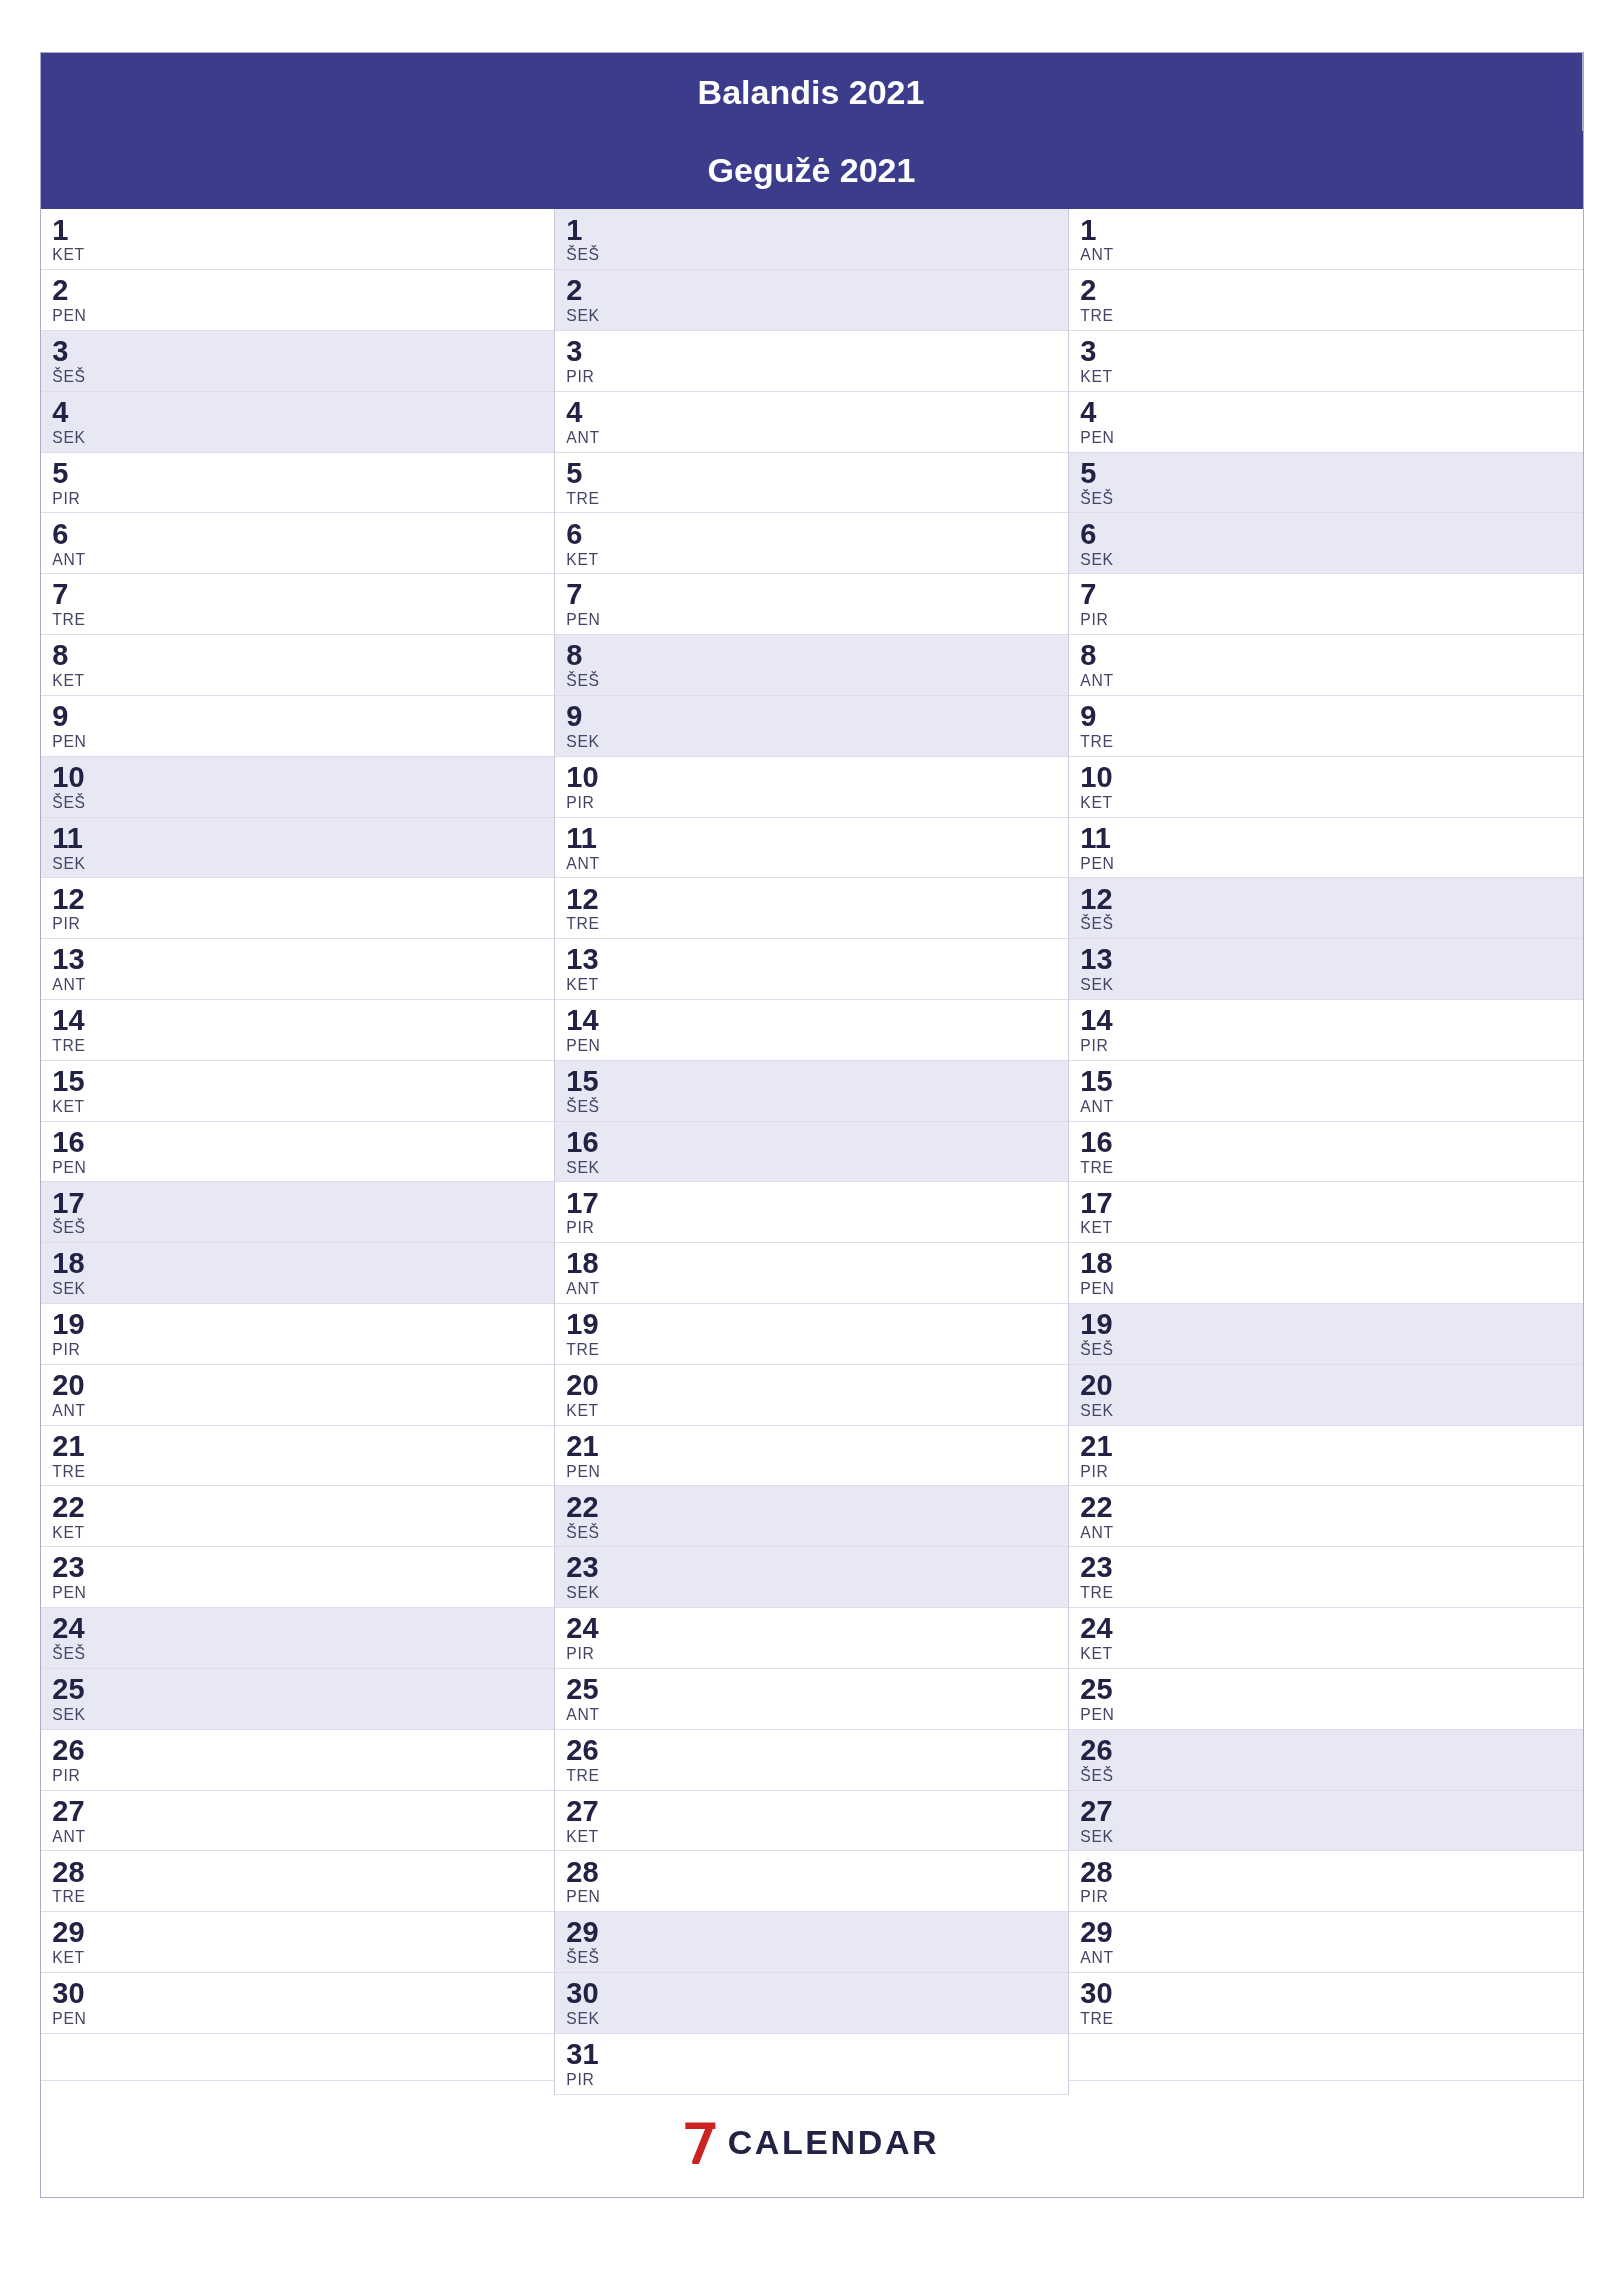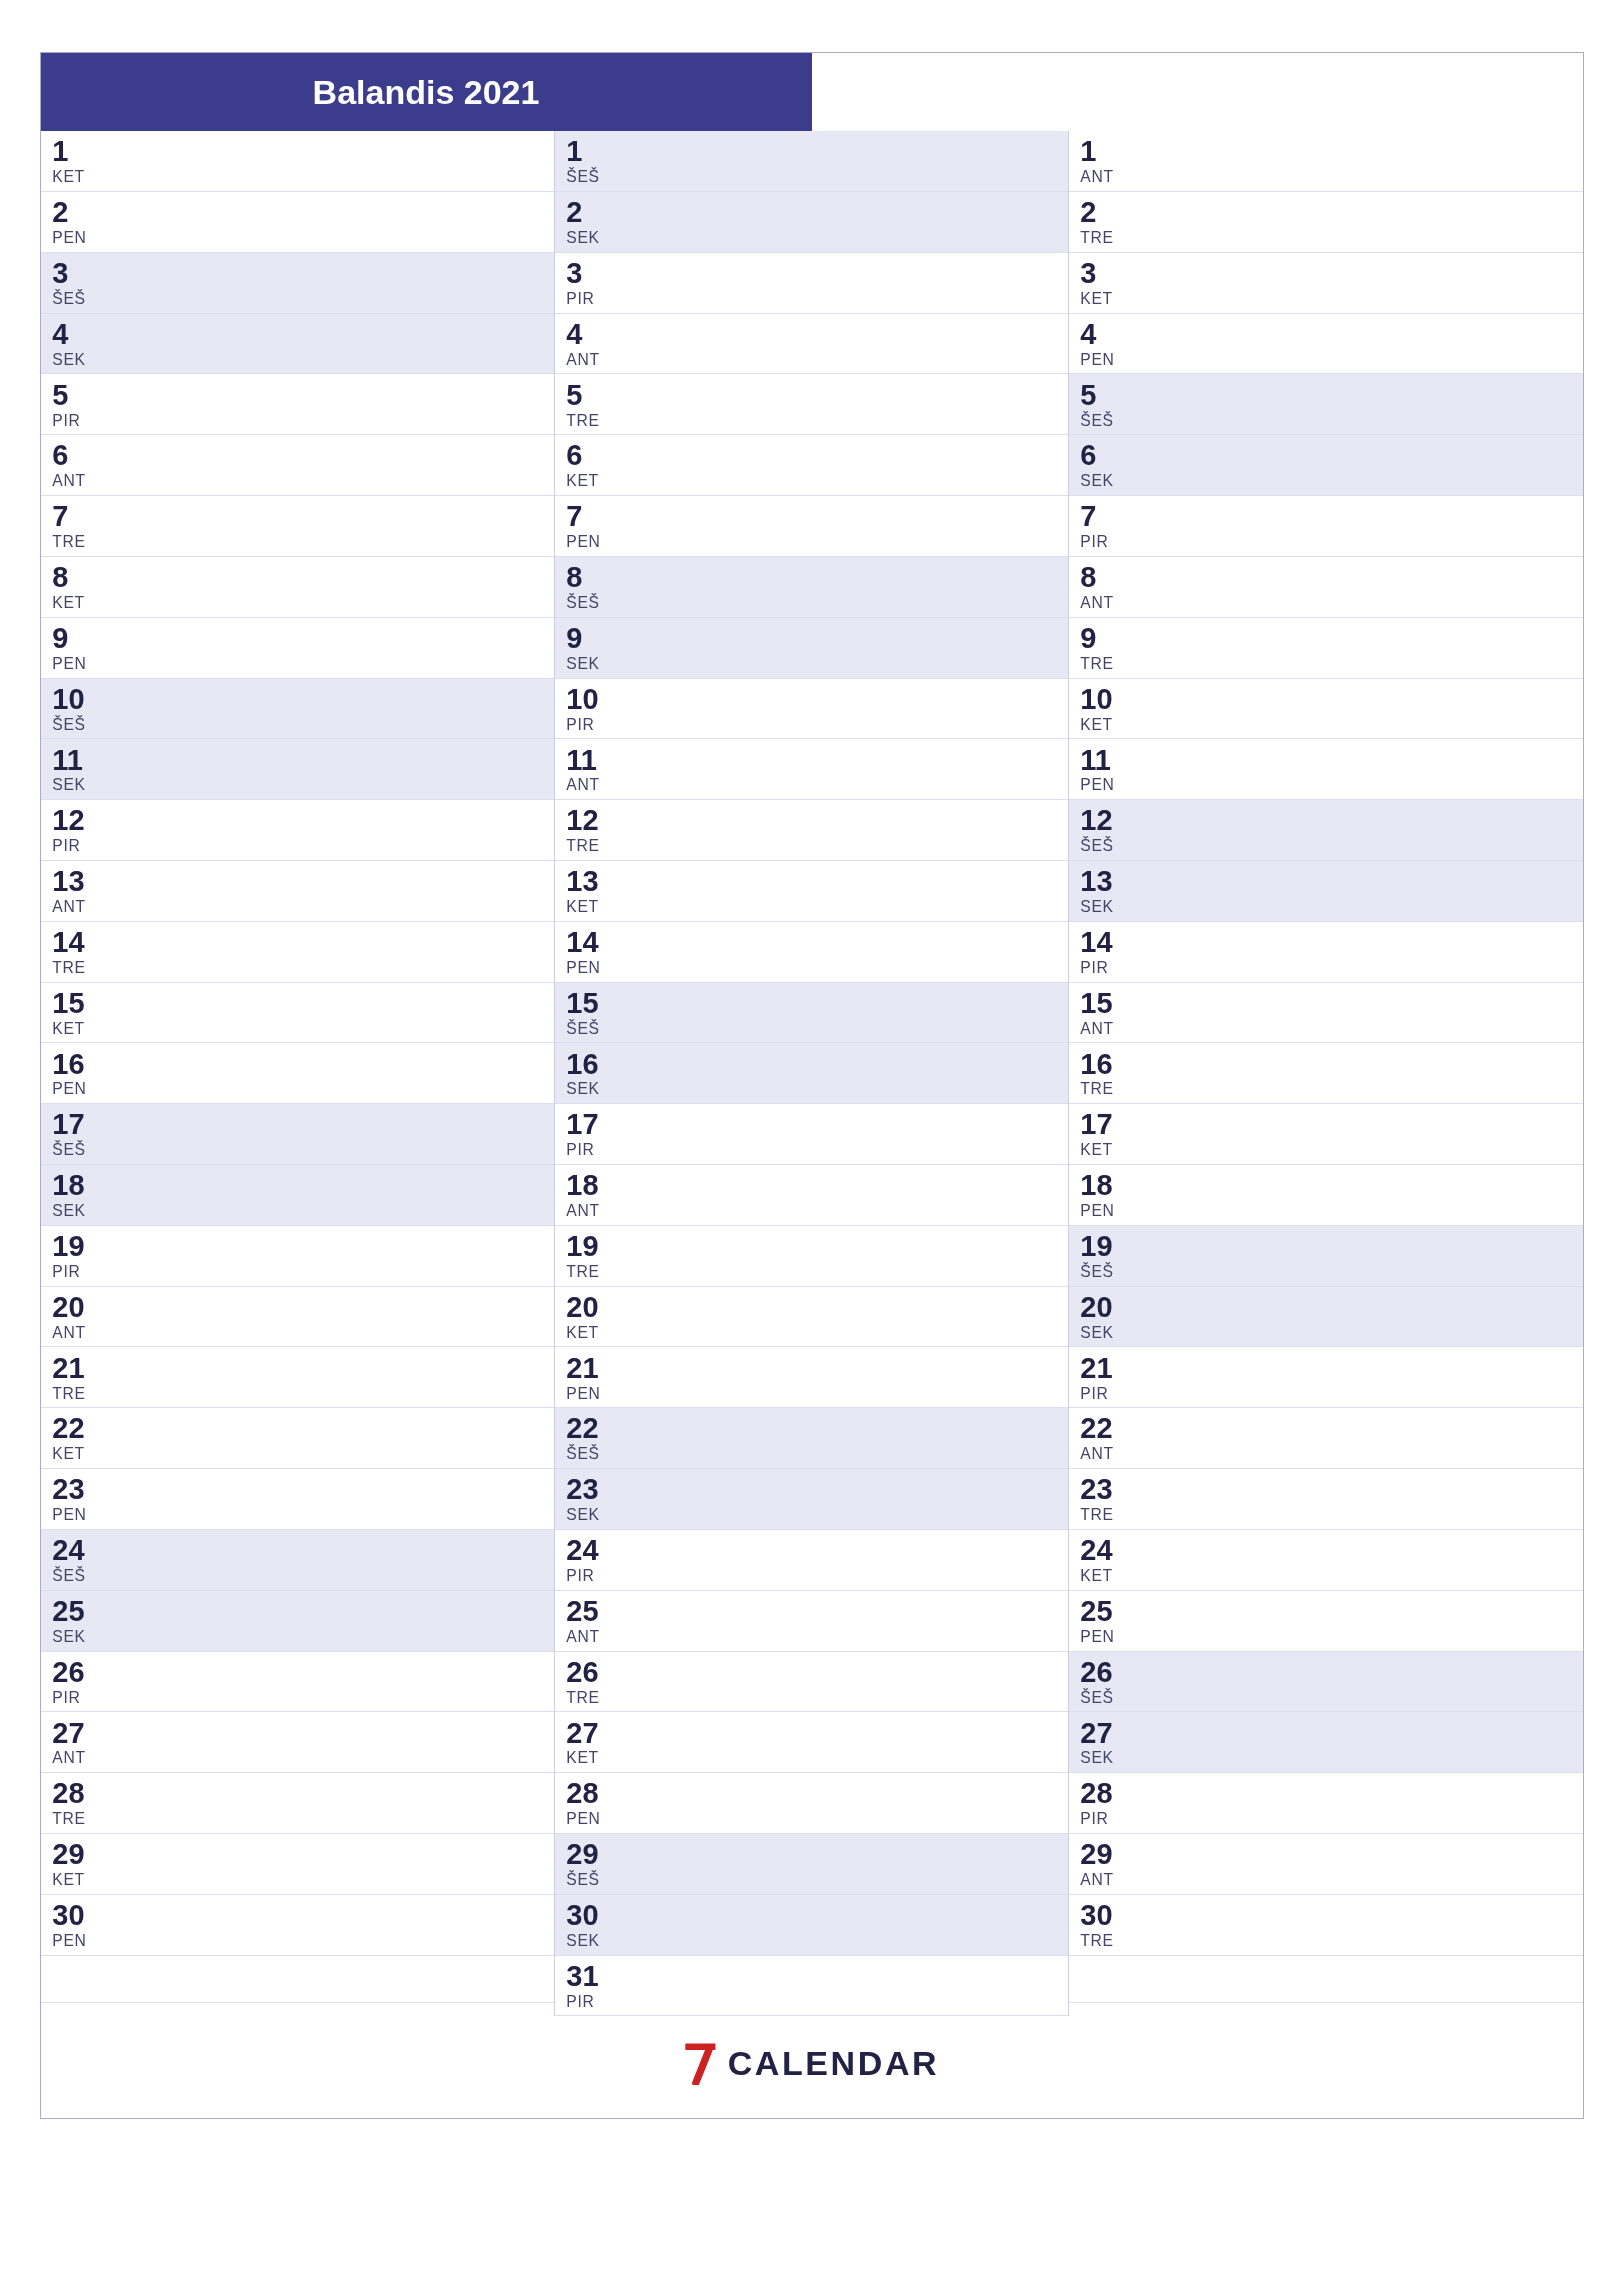--- a/index.html
+++ b/index.html
@@ -12,21 +12,21 @@
       align-items: flex-start;
       justify-content: center;
       padding: 52px 39px;
     }
     .calendar-container {
       width: 1544px;
       border: 1px solid #aaaacc;
     }
     .calendar-header {
       display: grid;
-      grid-template-columns: 1fr 1fr;
+      grid-template-columns: 1fr;
     }
     .month-header {
       background: #3c3c8c;
       color: #ffffff;
       text-align: center;
       font-size: 34px;
       font-weight: bold;
       padding: 19.6px 6.5px;
       border-right: 1px solid #aaaacc;
     }
@@ -91,20 +91,21 @@
       letter-spacing: 2.6px;
     }
   </style>
 </head>
 <body>
 
 <div class="calendar-container">
   <div class="calendar-header">
 
   <div class="month-header">Balandis 2021</div>
+      <div class="month-header">Gegužė 2021</div>
     </div>
   <div class="calendar-body">
 
   <div class="month-col">
         <div class="day-row">
           <div class="day-number">1</div>
           <div class="day-name">KET</div>
         </div>
         <div class="day-row">
           <div class="day-number">2</div>

